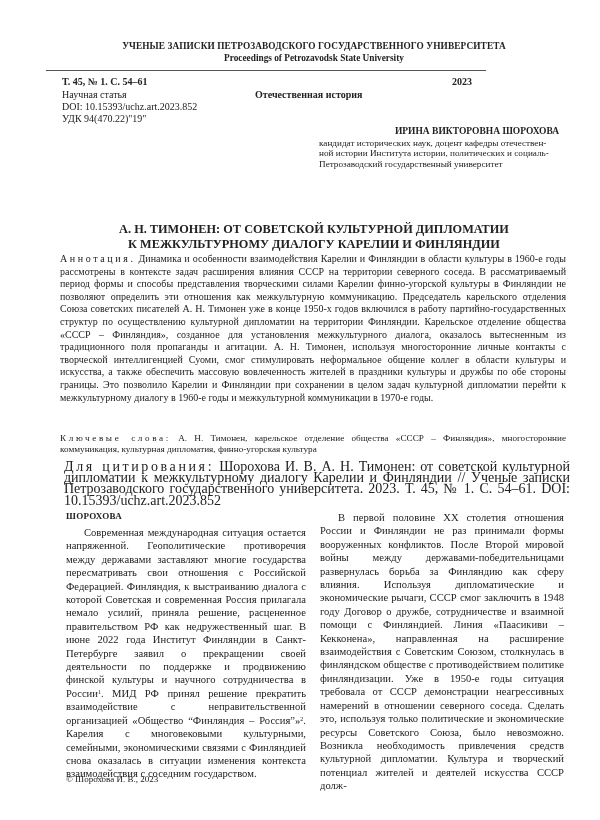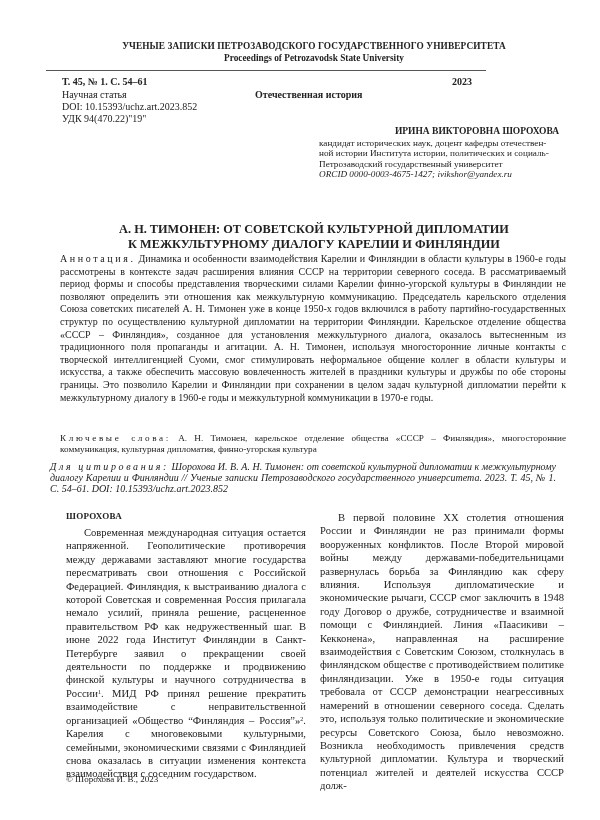--- a/index.html
+++ b/index.html
@@ -17,21 +17,21 @@
   .meta-udk { top: 113px; }
   .rubric { top: 89px; left: 241px; font-size: 10px; font-weight: bold; }
   .author { top: 126px; right: 41px; font-size: 9.5px; font-weight: bold; text-align: right; }
   .affil { top: 138px; left: 305px; width: 254px; font-size: 9.2px; line-height: 10.4px; }
   .affil div { white-space: nowrap; }
   .affil .orcid { font-style: italic; }
   .title { top: 222px; left: 40px; width: 520px; text-align: center; font-size: 12.3px; font-weight: bold; line-height: 15px; }
   .abstract { top: 253px; left: 46px; width: 506px; font-size: 10px; line-height: 12.6px; text-align: justify; }
   .spaced { letter-spacing: 2.6px; }
   .keywords { top: 433px; left: 46px; width: 506px; font-size: 9.2px; line-height: 11.2px; text-align: justify; }
-  .cite { top: 461px; left: 36px; width: 506px; font-size: 10px; line-height: 11.2px; text-align: justify; font-style: italic; }
+  .cite { top: 461px; left: 50px; width: 506px; font-size: 14px; line-height: 11.2px; text-align: justify; }
   .col { font-size: 10.6px; line-height: 13.4px; text-align: justify; }
   .col-left { top: 526px; left: 52px; width: 240px; }
   .col-right { top: 511px; left: 306px; width: 244px; }
   .section-head { top: 511px; left: 52px; font-size: 9px; font-weight: bold; letter-spacing: 0.3px; }
   .indent { text-indent: 18px; }
   .copyright { top: 774px; left: 52px; font-size: 9px; }
   sup { font-size: 6px; vertical-align: top; position: relative; top: -1px; }
 </style>
 </head>
 <body>
@@ -45,21 +45,20 @@
 <div class="abs meta-line meta-type">Научная статья</div>
 <div class="abs rubric">Отечественная история</div>
 <div class="abs meta-line meta-doi">DOI: 10.15393/uchz.art.2023.852</div>
 <div class="abs meta-line meta-udk">УДК 94(470.22)"19"</div>
 
 <div class="abs author">ИРИНА ВИКТОРОВНА ШОРОХОВА</div>
 <div class="abs affil">
   <div>кандидат исторических наук, доцент кафедры отечествен-</div>
   <div>ной истории Института истории, политических и социаль-</div>
   <div>Петрозаводский государственный университет</div>
-  <div class="orcid">ORCID 0000-0003-4675-1427; ivikshor@yandex.ru</div>
 </div>
 
 <div class="abs title">
   <div>А. Н. ТИМОНЕН: ОТ СОВЕТСКОЙ КУЛЬТУРНОЙ ДИПЛОМАТИИ</div>
   <div>К МЕЖКУЛЬТУРНОМУ ДИАЛОГУ КАРЕЛИИ И ФИНЛЯНДИИ</div>
 </div>
 
 <div class="abs abstract"><span class="spaced">Аннотация.</span> <span>Динамика и особенности взаимодействия Карелии и Финляндии в области культуры в 1960-е годы рассмотрены в контексте задач расширения влияния СССР на территории северного соседа. В рассматриваемый период формы и способы представления творческими силами Карелии финно-угорской культуры в Финляндии не позволяют определить эти отношения как межкультурную коммуникацию. Председатель карельского отделения Союза советских писателей А. Н. Тимонен уже в конце 1950-х годов включился в работу партийно-государственных структур по осуществлению культурной дипломатии на территории Финляндии. Карельское отделение общества «СССР – Финляндия», созданное для установления межкультурного диалога, оказалось вытесненным из традиционного поля пропаганды и агитации. А. Н. Тимонен, используя многосторонние личные контакты с творческой интеллигенцией Суоми, смог стимулировать неформальное общение коллег в области культуры и искусства, а также обеспечить массовую вовлеченность жителей в праздники культуры и дружбы по обе стороны границы. Это позволило Карелии и Финляндии при сохранении в целом задач культурной дипломатии перейти к межкультурному диалогу в 1960-е годы и межкультурной коммуникации в 1970-е годы.</span></div>
 
 <div class="abs keywords"><span class="spaced">Ключевые слова:</span> <span>А. Н. Тимонен, карельское отделение общества «СССР – Финляндия», многосторонние коммуникация, культурная дипломатия, финно-угорская культура</span></div>

